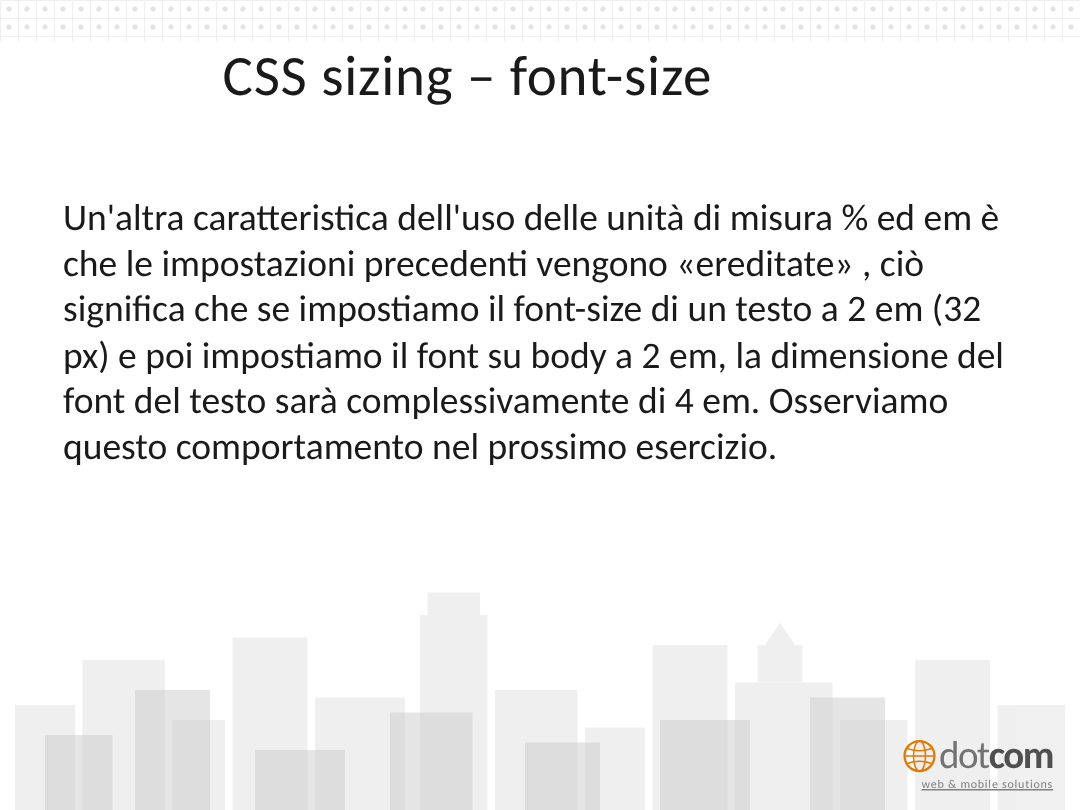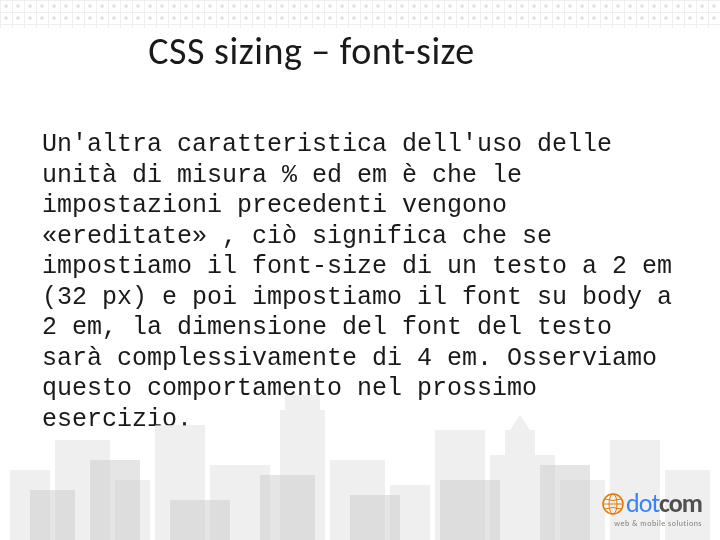--- a/index.html
+++ b/index.html
@@ -46,48 +46,48 @@
   }
   .body-text {
     position: absolute;
     top: 130px;
     left: 42px;
     width: 636px;
     font-size: 25px;
     line-height: 1.22;
     color: #1a1a1a;
     font-weight: 400;
-    font-family: Liberation Mono, monospace;
   }
   .skyline {
     position: absolute;
     bottom: 0;
     left: 0;
     width: 720px;
     height: 170px;
     pointer-events: none;
   }
   .logo {
     position: absolute;
     bottom: 12px;
     right: 18px;
     text-align: right;
   }
   .logo-main {
     font-size: 26px;
     font-weight: 400;
     letter-spacing: -1px;
   }
-  .logo-dot { color: #3b82f6; }
+  .logo-dot { color: #737373; }
   .logo-com { color: #505050; font-weight: bold; }
   .logo-tag {
     font-size: 8px;
     color: #808080;
     letter-spacing: 0.5px;
     margin-top: -4px;
+    text-decoration: underline;
   }
   .logo-circle {
     display: inline-block;
     vertical-align: middle;
     margin-right: 2px;
   }
 </style>
 </head>
 <body>
 

